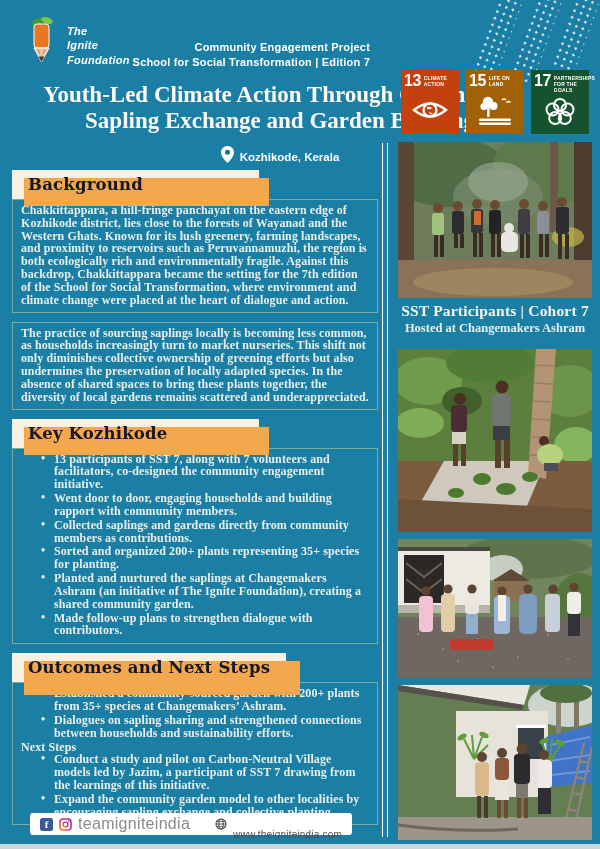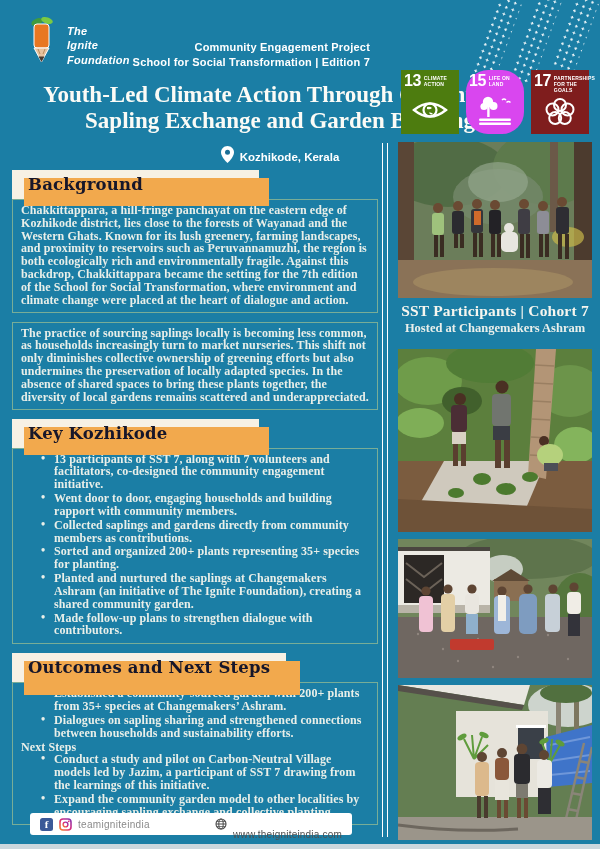--- a/index.html
+++ b/index.html
@@ -23,21 +23,21 @@
   .logo{position:absolute; left:24px; top:16px; display:flex; align-items:flex-start; gap:7px;}
   .logo-text{color:#fff; font-size:11px; line-height:1.3; font-weight:700; letter-spacing:.3px; margin-top:8px;font-style:italic;}
   .project-header{position:absolute; right:230px; top:40px; text-align:right; color:#fff; font-weight:700; font-size:11px; line-height:1.35; letter-spacing:.2px; white-space:nowrap;}
 
   .page-title{position:absolute; left:20px; top:82px; width:520px; text-align:center; color:#fbfbf6; font-family:"Liberation Serif", serif; font-weight:700; font-size:23px; line-height:1.15;}
   .location{position:absolute; left:0px; top:146px; width:560px; display:flex; justify-content:center; align-items:flex-end; gap:6px; color:#fff; font-weight:700; font-size:11.5px;}
 
   
   .sdg-row{position:absolute; left:401px; top:70px; display:flex; gap:7px;}
   .sdg{width:58px; height:64px; color:#fff; padding:3px 3px; box-sizing:border-box; display:flex; flex-direction:column;}
-  .sdg-13{background:#4d7c0f;} .sdg-15{background:#d946ef;border-radius:22px;} .sdg-17{background:#7f1d1d;}
+  .sdg-13{background:#c2410c;} .sdg-15{background:#a16207;} .sdg-17{background:#14532d;}
   .sdg-top{display:flex; align-items:flex-start;}
   .sdg-num{font-size:16px; font-weight:700; line-height:1; letter-spacing:-.5px;}
   .sdg-lbl{font-size:5px; font-weight:700; line-height:1.2; margin-left:3px; margin-top:2px; text-transform:uppercase; letter-spacing:.2px;}
   .sdg-icon{flex:1; display:flex; align-items:center; justify-content:center;}
 
   
   .divider{position:absolute; left:382px; top:143px; height:694px; width:4px; border-left:1.6px solid #fff; border-right:1.6px solid #fff;}
 
   
   .left-col{position:absolute; left:12px; top:170px; width:366px;}
@@ -56,21 +56,21 @@
   .right-col{position:absolute; left:398px; top:142px; width:194px;}
   .photo{display:block; width:194px;}
   .caption{margin-top:4px; text-align:center; color:#f6f6ef; font-family:"Liberation Serif", serif;}
   .caption-title{font-size:15.5px; font-weight:700; letter-spacing:.2px;}
   .caption-sub{font-size:12.5px; font-weight:700; opacity:.95; margin-top:1px;}
   .gap14{margin-top:13px;} .gap7{margin-top:7px;}
 
   
   .footer-bar{position:absolute; left:30px; top:813px; width:322px; height:22px; background:#fff; border-radius:3px; display:flex; align-items:center; padding:0 10px; box-sizing:border-box; gap:6px;}
   .fb-icon{width:13px; height:13px; border-radius:2.5px; background:#3b5998; color:#fff; font-family:"Liberation Serif", serif; font-weight:700; font-size:11px; line-height:13px; text-align:center;}
-  .handle{color:#8a8a8a; font-size:10px; letter-spacing:.3px;}
+  .handle{color:#8a8a8a; font-size:16px; letter-spacing:.3px;}
   .spacer{flex:1;}
   .url{color:#4f4f4f; font-size:10px; letter-spacing:.2px;margin-top:21px;}
   .bottom-strip{position:absolute; left:0; bottom:0; width:600px; height:5px; background:#ccd7dd;}
 </style>
 </head>
 <body>
 
 <div class="poster">
 
   <div class="dot-band band1"></div>

